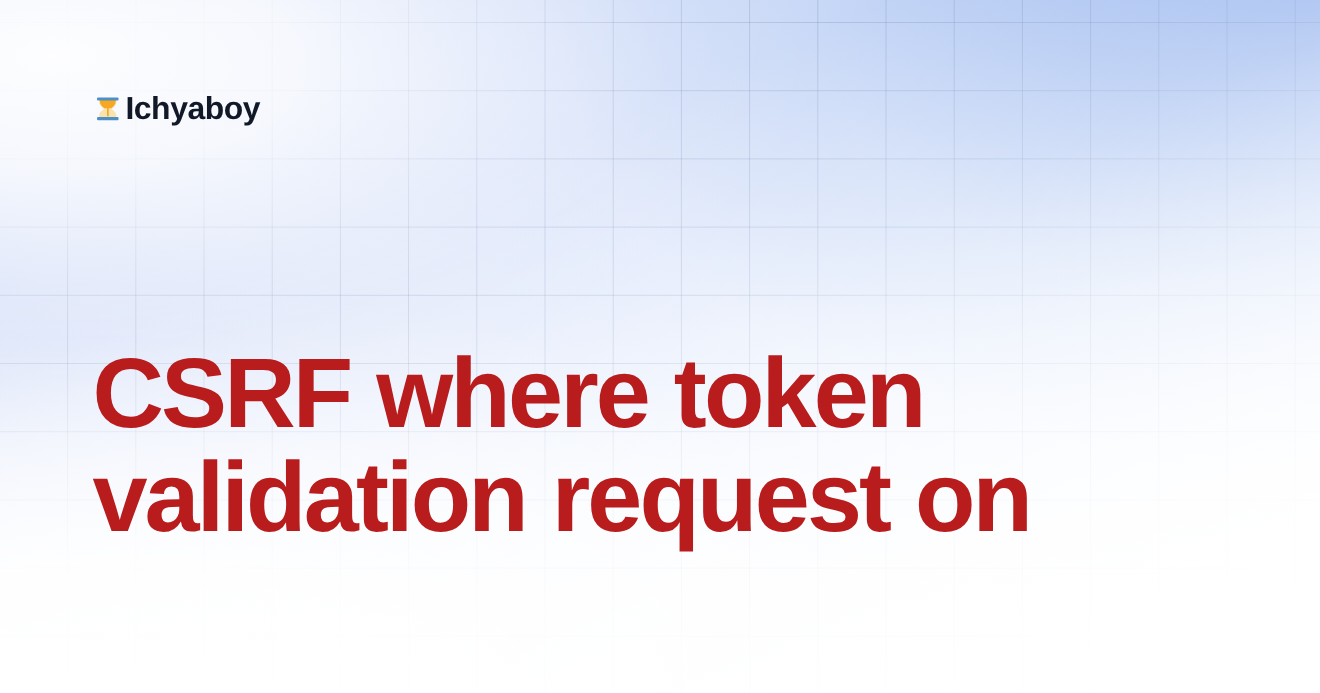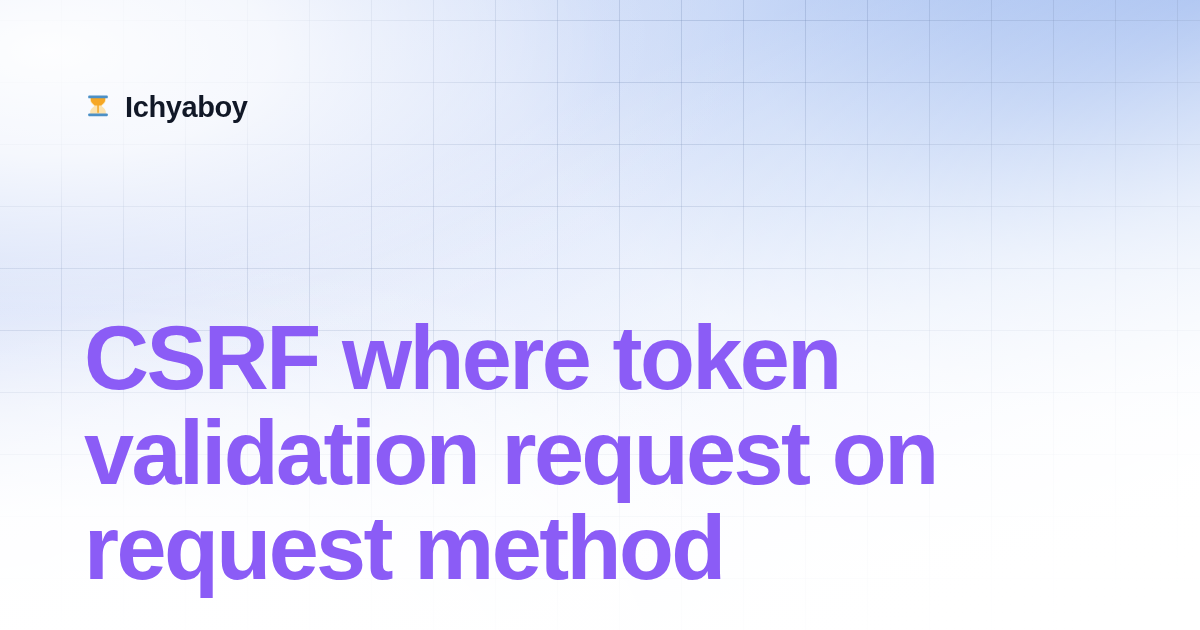--- a/index.html
+++ b/index.html
@@ -112,22 +112,21 @@
     position: absolute;
     inset: 0;
     z-index: 5;
   }
 
   .brand {
     position: absolute;
     left: 82px;
     top: 76px;
     display: flex;
-    align-items: flex-end;
-    gap: 11px;
+    align-items: center;
     height: 46px;
   }
 
   .brand-icon {
     display: block;
     width: 32px;
     height: 32px;
     flex: 0 0 auto;
   }
 
@@ -138,21 +137,21 @@
     color: #111827;
     line-height: 1;
     white-space: nowrap;
   }
 
   .headline {
     position: absolute;
     left: 84px;
     top: 251px;
     width: 1040px;
-    color: #8b5cf6;
+    color: #b91c1c;
     font-size: 90px;
     font-weight: 700;
     line-height: 95px;
     letter-spacing: -2.6px;
     word-spacing: 1px;
   }
 
   .headline-line { display: block; white-space: nowrap; }
 </style>
 </head>
@@ -181,17 +180,16 @@
         <rect x="7.0" y="6.3" width="22.0" height="3.1" rx="1.0" fill="#4C90C6"></rect>
 
         <rect x="7.0" y="26.4" width="22.0" height="3.1" rx="1.0" fill="#4C90C6"></rect>
       </svg>
       <span class="brand-name">Ichyaboy</span>
     </div>
 
     <h1 class="headline">
       <span class="headline-line">CSRF where token</span>
       <span class="headline-line">validation request on</span>
-      <span class="headline-line">request method</span>
     </h1>
 
   </div>
 </div>
 
 </body></html>

